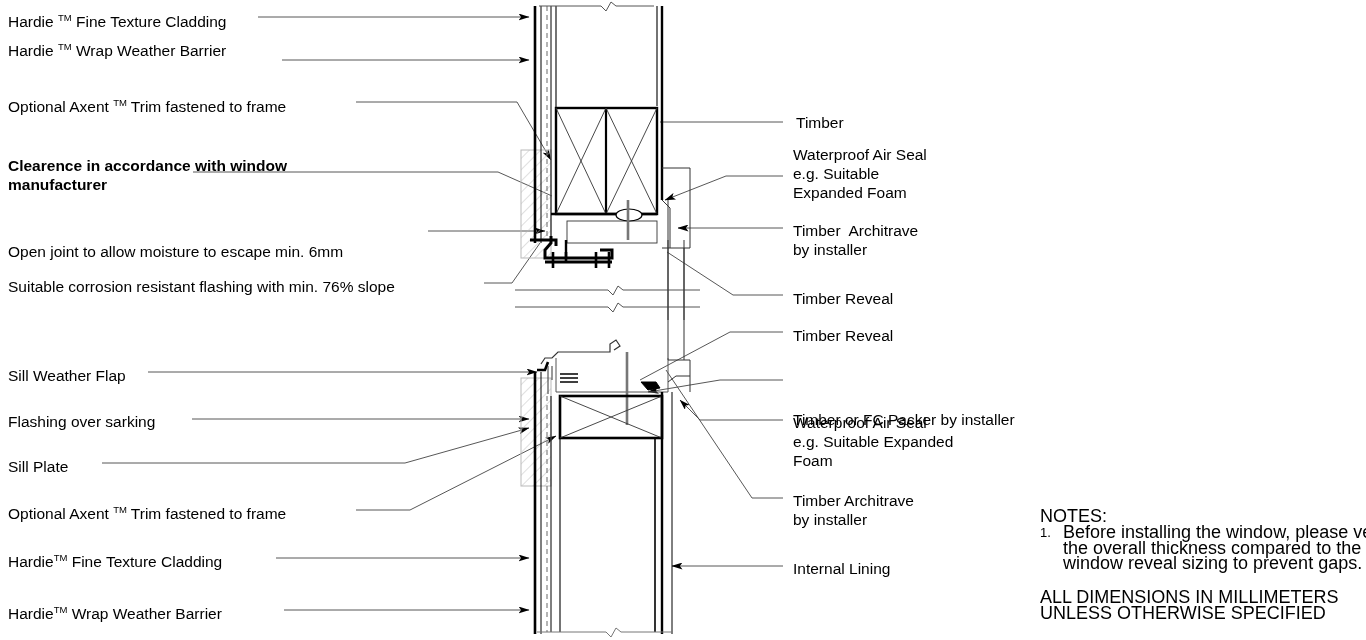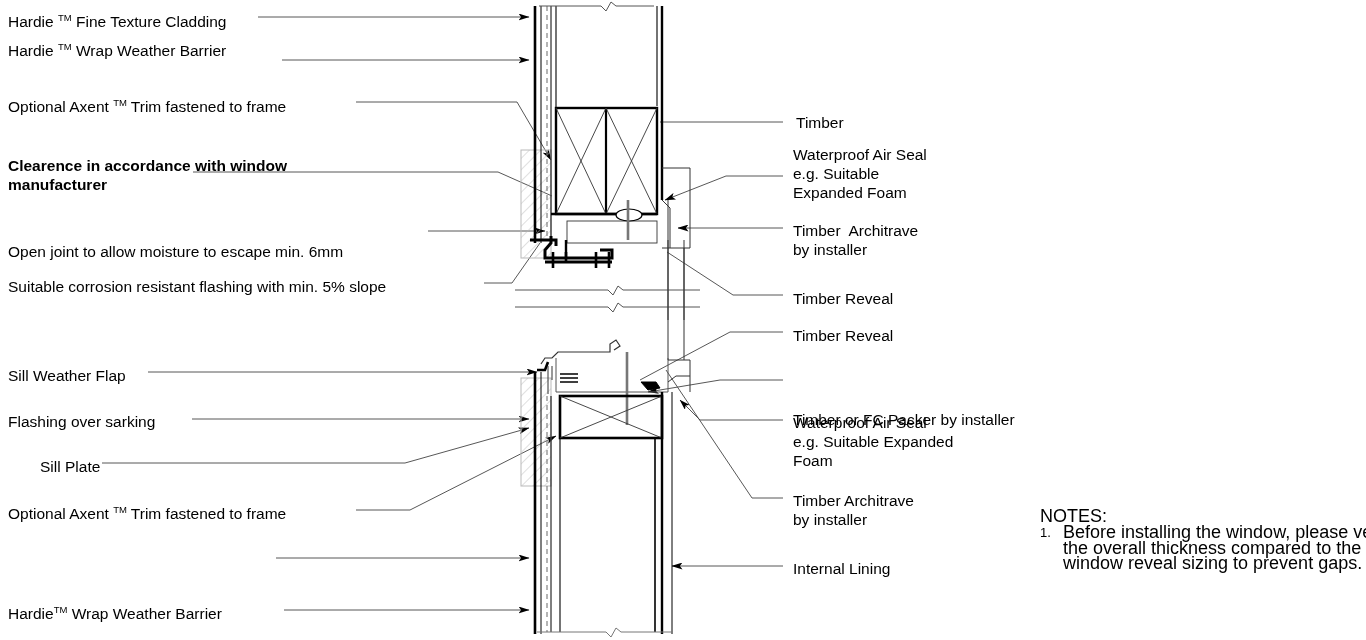--- a/index.html
+++ b/index.html
@@ -132,25 +132,26 @@
       <path d="M668,382 L676,376 L690,376" stroke="#333" stroke-width="1"></path>
     </g>
   </svg>
 
   <div class="lbl" style="left:8px;  top:12px;">Hardie <sup class="tm">TM</sup> Fine Texture Cladding</div>
   <div class="lbl" style="left:8px;  top:41px;">Hardie <sup class="tm">TM</sup> Wrap Weather Barrier</div>
   <div class="lbl" style="left:8px;  top:97px;">Optional Axent <sup class="tm">TM</sup> Trim fastened to frame</div>
   <div class="lbl" style="left:8px;  top:156px;font-weight:bold;">Clearence in accordance with window
 manufacturer</div>
   <div class="lbl" style="left:8px;  top:242px;">Open joint to allow moisture to escape min. 6mm</div>
-  <div class="lbl" style="left:8px;  top:277px;">Suitable corrosion resistant flashing with min. 5% slope</div>
+  <div class="lbl" style="left:8px;  top:277px;">Suitable corrosion resistant flashing with min. 76% slope</div>
   <div class="lbl" style="left:8px;  top:366px;">Sill Weather Flap</div>
   <div class="lbl" style="left:8px;  top:412px;">Flashing over sarking</div>
-  <div class="lbl" style="left:8px;  top:457px;margin-left:32px;">Sill Plate</div>
+  <div class="lbl" style="left:8px;  top:457px;">Sill Plate</div>
   <div class="lbl" style="left:8px;  top:504px;">Optional Axent <sup class="tm">TM</sup> Trim fastened to frame</div>
+  <div class="lbl" style="left:8px;  top:552px;">Hardie<sup class="tm">TM</sup> Fine Texture Cladding</div>
   <div class="lbl" style="left:8px;  top:604px;">Hardie<sup class="tm">TM</sup> Wrap Weather Barrier</div>
 
   <div class="lbl r" style="left:796px; top:113px;">Timber</div>
   <div class="lbl r" style="left:793px; top:145px;">Waterproof Air Seal
 e.g. Suitable
 Expanded Foam</div>
   <div class="lbl r" style="left:793px; top:221px;">Timber  Architrave
 by installer</div>
   <div class="lbl r" style="left:793px; top:289px;">Timber Reveal</div>
   <div class="lbl r" style="left:793px; top:326px;">Timber Reveal</div>
@@ -160,14 +161,16 @@
 Foam</div>
   <div class="lbl r" style="left:793px; top:491px;">Timber Architrave
 by installer</div>
   <div class="lbl r" style="left:793px; top:559px;">Internal Lining</div>
 
   <div class="notes" style="left:1040px; top:509px;">NOTES:</div>
   <div class="nt-num" style="left:1040px; top:525px;">1.</div>
   <div class="nt-body" style="left:1063px; top:525px;">Before installing the window, please verify
 the overall thickness compared to the
 window reveal sizing to prevent gaps.</div>
+  <div class="notes" style="left:1040px; top:590px;">ALL DIMENSIONS IN MILLIMETERS
+UNLESS OTHERWISE SPECIFIED</div>
 
 </div>
 
 </body></html>

